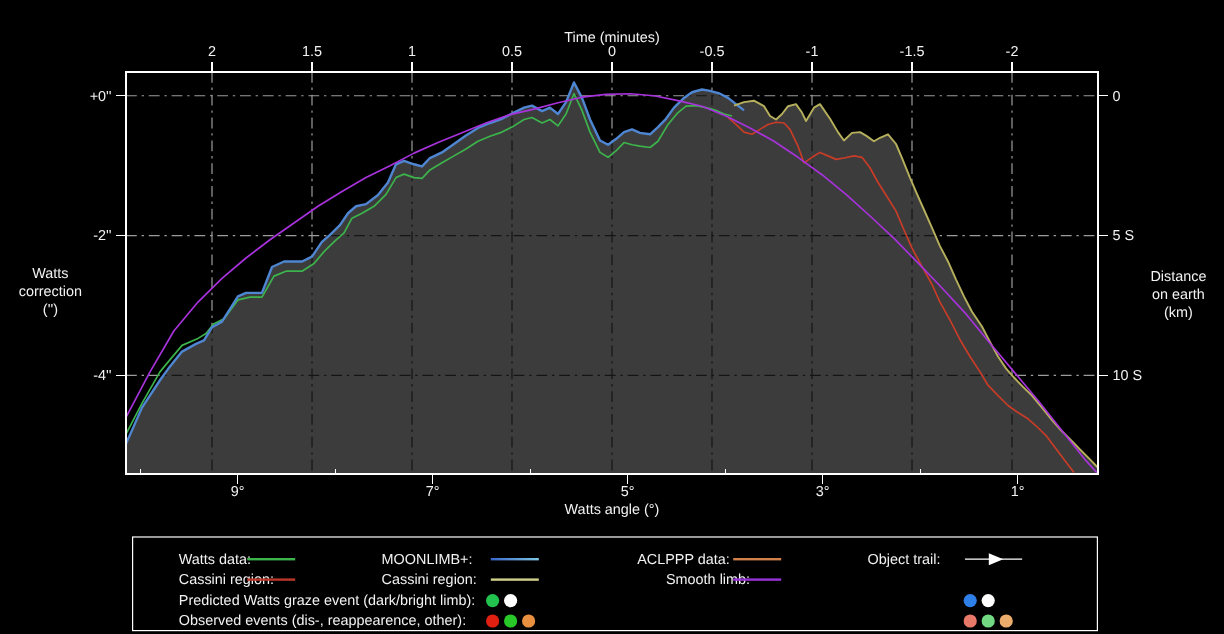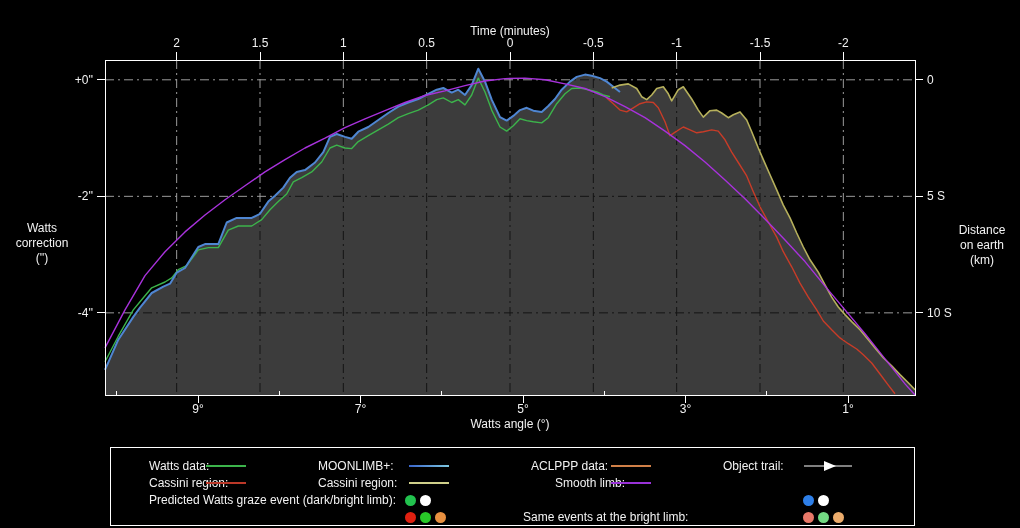--- a/index.html
+++ b/index.html
@@ -142,22 +142,22 @@
       <div class="leg-line" style="left: 95px; top: 34px; background: rgb(187, 56, 40);"></div>
       <div class="leg-label" style="left: 207px; top: 27px;">Cassini region:</div>
       <div class="leg-line" style="left: 298px; top: 34px; background: rgb(207, 207, 138);"></div>
       <div class="leg-label" style="left: 444px; top: 27px; text-align: right;">Smooth limb:</div>
       <div class="leg-line" style="left: 500px; top: 34px; background: rgb(153, 50, 216);"></div>
       <div class="leg-label" style="left: 38px; top: 44px;">Predicted Watts graze event (dark/bright limb):</div>
       <div class="leg-dot" style="left: 294px; top: 47px; background: rgb(34, 194, 78);"></div>
       <div class="leg-dot" style="left: 309px; top: 47px; background: rgb(255, 255, 255);"></div>
       <div class="leg-dot" style="left: 692px; top: 47px; background: rgb(46, 127, 232);"></div>
       <div class="leg-dot" style="left: 707px; top: 47px; background: rgb(255, 255, 255);"></div>
+      <div class="leg-label" style="left: 38px; top: 61px;">Observed events (dis-, reappearence, other):</div>
       <div class="leg-dot" style="left: 294px; top: 64px; background: rgb(224, 32, 16);"></div>
       <div class="leg-dot" style="left: 309px; top: 64px; background: rgb(40, 200, 40);"></div>
       <div class="leg-dot" style="left: 324px; top: 64px; background: rgb(232, 144, 64);"></div>
-      <div class="leg-label" style="left: 412px; top: 61px;">Same events at the bright limb:</div>
       <div class="leg-dot" style="left: 692px; top: 64px; background: rgb(232, 120, 104);"></div>
       <div class="leg-dot" style="left: 707px; top: 64px; background: rgb(114, 216, 130);"></div>
       <div class="leg-dot" style="left: 722px; top: 64px; background: rgb(236, 172, 108);"></div>
     </div>
 
 </div>
 
 </body></html>

